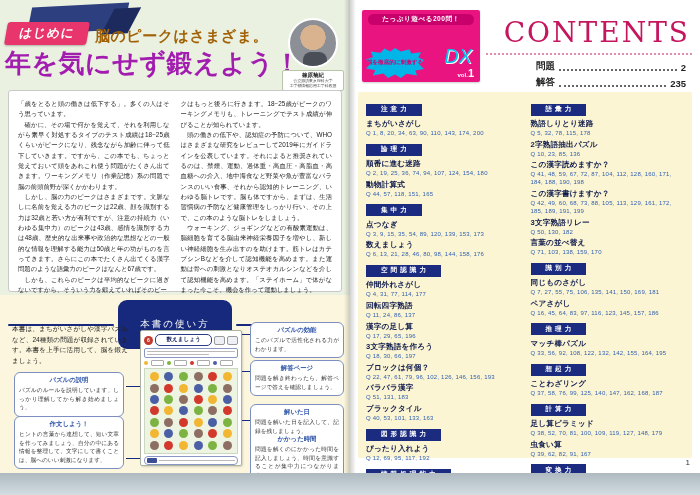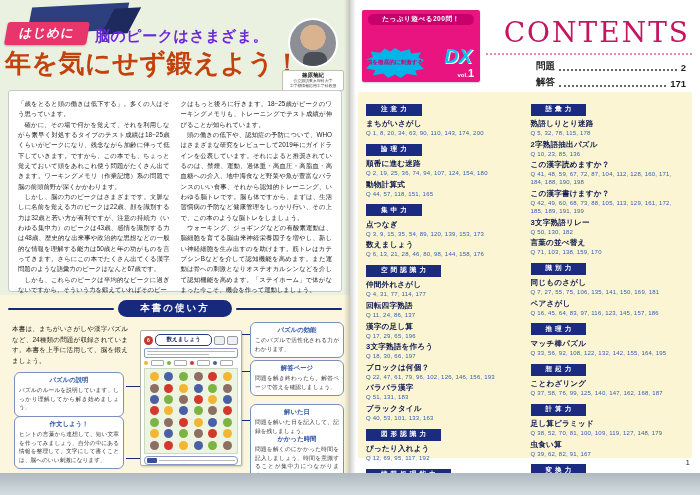--- a/index.html
+++ b/index.html
@@ -17,43 +17,43 @@
   
   .lp-header { position:relative; height:88px; }
   .ribbon { position:absolute; left:30px; top:5px; width:96px; height:27px; background:#2e3f7f;
             transform:skewX(-14deg) rotate(-3deg); }
   .ribbon-dark { position:absolute; left:108px; top:8px; width:26px; height:26px; background:#1c2a5e;
             transform:skewX(-30deg) rotate(-3deg); }
   .hajimeni { position:absolute; left:6px; top:22px; width:82px; height:23px; background:#e8356b;
             transform:skewX(-10deg); border-radius:3px; display:flex; align-items:center; justify-content:center;
             color:#fff; font-weight:bold; font-size:12.5px; letter-spacing:1px; box-shadow:0 1px 2px rgba(0,0,0,.25); }
   .lp-title1 { position:absolute; left:95px; top:27px; font-family:"DejaVu Serif","Liberation Serif",serif;
-            font-weight:bold; font-size:15px; color:#6d28d9; letter-spacing:.5px; }
+            font-weight:bold; font-size:15px; color:#a16207; letter-spacing:.5px; }
   .lp-title2 { position:absolute; left:5px; top:46px; font-family:Liberation Serif, serif;
-            font-weight:bold; font-size:26px; color:#c2410c; letter-spacing:.5px; }
+            font-weight:bold; font-size:26px; color:#a21caf; letter-spacing:.5px; }
   .author { position:absolute; right:6px; top:18px; width:62px; text-align:center; }
   .author-photo { width:50px; height:50px; border-radius:50%; margin:0 auto; border:2px solid #fff;
             background:radial-gradient(circle at 50% 38%, #d9b38f 0 34%, #8c8f96 35% 100%); position:relative; overflow:hidden; }
   .author-photo::after{ content:""; position:absolute; left:13px; bottom:-4px; width:24px; height:18px; background:#4a4e57; border-radius:8px 8px 0 0; }
   .author-caption { margin-top:2px; background:#fff; border:1px solid #b9c4a8; border-radius:2px; padding:1px; }
   .author-name { font-size:5.5px; font-weight:bold; color:#222; }
   .author-affil { font-size:3.9px; color:#444; line-height:1.25; }
 
   
   .article { position:absolute; left:8px; top:90px; width:334px; height:202px; background:#fff;
             border:1px solid #c9c9c9; border-radius:3px; padding:8px 9px; display:flex; gap:11px; }
   .article-col { flex:1; font-size:6.35px; line-height:1.63; color:#222; text-align:justify; }
   .article-col p { margin:0; }
 
   
   .usage-bg { position:absolute; left:0; top:295px; width:350px; height:178px; background:#fbf6dd; }
   .usage-head { position:absolute; left:8px; top:300px; width:334px; display:flex; align-items:center; gap:4px; }
   .usage-line { flex:1; height:2px; background:#16297c; border-radius:2px; }
-  .usage-pill { background:#16297c; color:#fff; font-weight:bold; font-size:9.5px; letter-spacing:2px;
-            padding:2px 22px; border-radius:9px; }
+  .usage-pill { background:#16297c; color:#fff; font-weight:normal; font-size:9.5px; letter-spacing:2px;
+            padding:18px 22px; border-radius:9px; }
   .usage-intro { position:absolute; left:12px; top:324px; width:116px; font-size:6.6px; line-height:1.6;
             color:#222; text-align:justify; }
   .callout { position:absolute; background:#fff; border:1.4px solid #7c8fc0; border-radius:6px;
             padding:3px 4px 4px; }
   .callout-title { text-align:center; color:#2f55a8; font-weight:bold; font-size:6.4px; margin-bottom:1px; }
   .callout-text { font-size:5.7px; line-height:1.5; color:#333; text-align:justify; }
   .co-setsumei { left:14px; top:372px; width:110px; }
   .co-sakubun  { left:14px; top:416px; width:110px; }
   .co-kounou   { left:250px; top:322px; width:94px; }
   .co-kaitou   { left:250px; top:360px; width:94px; }
@@ -85,21 +85,21 @@
   .logo { position:absolute; left:12px; top:10px; width:118px; height:72px; background:#e91480; border-radius:2px;
             overflow:hidden; box-shadow:0 1px 2px rgba(0,0,0,.2); }
   .logo-top { margin:4px auto 0; width:106px; background:#c7006b; border-radius:6px; color:#fff; font-weight:bold;
             font-size:6.6px; text-align:center; padding:1px 0; letter-spacing:.5px; }
   .logo-main { text-align:center; font-weight:bold; font-size:17px; letter-spacing:.5px; margin-top:1px;
             text-shadow:0 1px 0 rgba(0,0,0,.15); }
   .logo-main .y { color:#ffe400; } .logo-main .w { color:#fff; }
   .logo-burst { position:absolute; left:4px; bottom:4px; width:58px; height:30px; background:#00b6e9; color:#d4006f;
             font-weight:bold; font-size:5.6px; line-height:1.3; display:flex; align-items:center; justify-content:center;
             text-align:center; clip-path:polygon(50% 0,60% 12%,75% 4%,78% 18%,95% 14%,90% 32%,100% 40%,92% 55%,100% 70%,85% 75%,88% 92%,70% 86%,60% 100%,50% 88%,38% 100%,30% 85%,12% 92%,16% 74%,0 68%,8% 52%,0 38%,12% 30%,8% 12%,25% 16%,32% 2%,42% 12%); }
-  .logo-dx { position:absolute; right:8px; bottom:14px; color:#00c4f0; font-weight:bold; font-style:italic;
+  .logo-dx { position:absolute; right:8px; bottom:14px; color:#00c4f0; font-weight:normal; font-style:italic;
             font-size:20px; text-shadow:1px 1px 0 #fff; }
   .logo-vol { position:absolute; right:6px; bottom:3px; color:#fff; font-size:6px; font-weight:bold; }
   .logo-vol b { font-size:11px; }
   .contents-title { position:absolute; right:10px; top:16px; font-family:"DejaVu Serif","Liberation Serif",serif;
             font-weight:normal; font-size:28px; color:#c4155e; letter-spacing:2px; }
   .contents-dots { position:absolute; left:136px; top:53px; width:206px; border-top:2px dotted #e48cb0; }
   .toc-meta { position:absolute; right:14px; top:60px; width:150px;text-align:right; }
   .toc-meta-row { display:flex; align-items:flex-end; font-size:9.5px; font-weight:bold; color:#222; margin-bottom:3px; }
   .toc-meta-dots { flex:1; border-bottom:2px dotted #666; margin:0 4px 2px; }
 
@@ -274,21 +274,21 @@
       <div class="contents-dots"></div>
       <div class="toc-meta" id="toc-meta">
           <div class="toc-meta-row">
             <span>問題</span>
             <span class="toc-meta-dots"></span>
             <span>2</span>
           </div>
           <div class="toc-meta-row">
             <span>解答</span>
             <span class="toc-meta-dots"></span>
-            <span>171</span>
+            <span>235</span>
           </div>
         </div>
 
       <div class="toc">
         <div class="toc-col" id="toc-col-0"><div class="toc-badge">注意力</div><div class="toc-item-title">まちがいさがし</div><div class="toc-item-q">Q 1, 8, 20, 34, 63, 90, 110, 143, 174, 200</div><div class="toc-badge">論理力</div><div class="toc-item-title">順番に進む迷路</div><div class="toc-item-q">Q 2, 19, 25, 36, 74, 94, 107, 124, 154, 180</div><div class="toc-item-title">動物計算式</div><div class="toc-item-q">Q 44, 57, 118, 151, 165</div><div class="toc-badge">集中力</div><div class="toc-item-title">点つなぎ</div><div class="toc-item-q">Q 3, 9, 15, 35, 54, 89, 120, 139, 153, 173</div><div class="toc-item-title">数えましょう</div><div class="toc-item-q">Q 6, 13, 21, 28, 46, 80, 98, 144, 158, 176</div><div class="toc-badge">空間認識力</div><div class="toc-item-title">仲間外れさがし</div><div class="toc-item-q">Q 4, 31, 77, 114, 177</div><div class="toc-item-title">回転四字熟語</div><div class="toc-item-q">Q 11, 24, 86, 137</div><div class="toc-item-title">漢字の足し算</div><div class="toc-item-q">Q 17, 29, 65, 196</div><div class="toc-item-title">3文字熟語を作ろう</div><div class="toc-item-q">Q 18, 30, 66, 197</div><div class="toc-item-title">ブロックは何個？</div><div class="toc-item-q">Q 22, 47, 61, 79, 96, 102, 126, 146, 156, 193</div><div class="toc-item-title">バラバラ漢字</div><div class="toc-item-q">Q 51, 131, 183</div><div class="toc-item-title">ブラックタイル</div><div class="toc-item-q">Q 40, 53, 101, 133, 163</div><div class="toc-badge">図形認識力</div><div class="toc-item-title">ぴったり入れよう</div><div class="toc-item-q">Q 12, 69, 95, 117, 192</div><div class="toc-badge">情報処理能力</div></div>
         <div class="toc-col" id="toc-col-1"><div class="toc-badge">語彙力</div><div class="toc-item-title">熟語しりとり迷路</div><div class="toc-item-q">Q 5, 32, 78, 115, 178</div><div class="toc-item-title">2字熟語抽出パズル</div><div class="toc-item-q">Q 10, 23, 85, 136</div><div class="toc-item-title">この漢字読めますか？</div><div class="toc-item-q">Q 41, 48, 59, 67, 72, 87, 104, 112, 128, 160, 171, 184, 188, 190, 198</div><div class="toc-item-title">この漢字書けますか？</div><div class="toc-item-q">Q 42, 49, 60, 68, 73, 88, 105, 113, 129, 161, 172, 185, 189, 191, 199</div><div class="toc-item-title">3文字熟語リレー</div><div class="toc-item-q">Q 50, 130, 182</div><div class="toc-item-title">言葉の並べ替え</div><div class="toc-item-q">Q 71, 103, 138, 159, 170</div><div class="toc-badge">識別力</div><div class="toc-item-title">同じものさがし</div><div class="toc-item-q">Q 7, 27, 55, 75, 106, 135, 141, 150, 169, 181</div><div class="toc-item-title">ペアさがし</div><div class="toc-item-q">Q 16, 45, 64, 83, 97, 116, 123, 145, 157, 186</div><div class="toc-badge">推理力</div><div class="toc-item-title">マッチ棒パズル</div><div class="toc-item-q">Q 33, 56, 92, 108, 122, 132, 142, 155, 164, 195</div><div class="toc-badge">想起力</div><div class="toc-item-title">ことわざリング</div><div class="toc-item-q">Q 37, 58, 76, 99, 125, 140, 147, 162, 168, 187</div><div class="toc-badge">計算力</div><div class="toc-item-title">足し算ピラミッド</div><div class="toc-item-q">Q 38, 52, 70, 81, 100, 109, 119, 127, 148, 179</div><div class="toc-item-title">虫食い算</div><div class="toc-item-q">Q 39, 62, 82, 91, 167</div><div class="toc-badge">変換力</div></div>
       </div>
       <div class="page-num">1</div>
     </div>
   </div>

